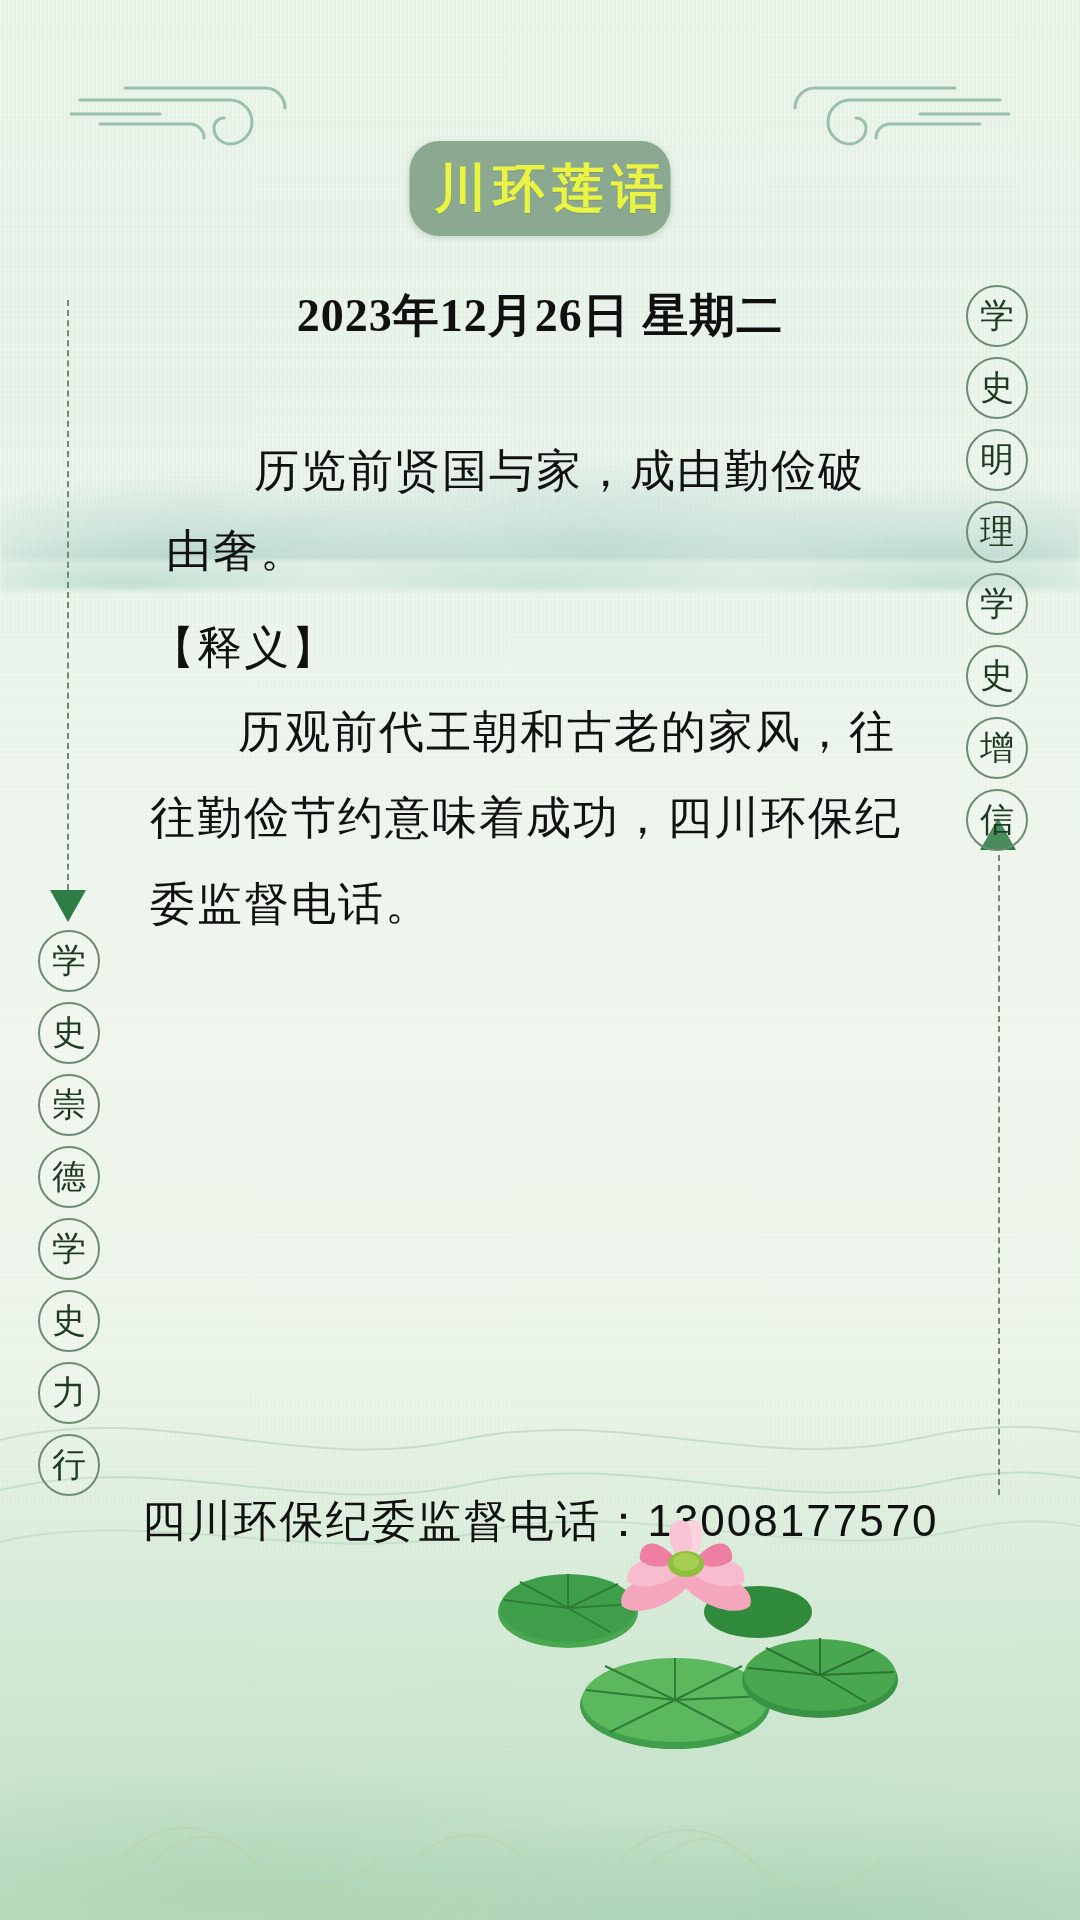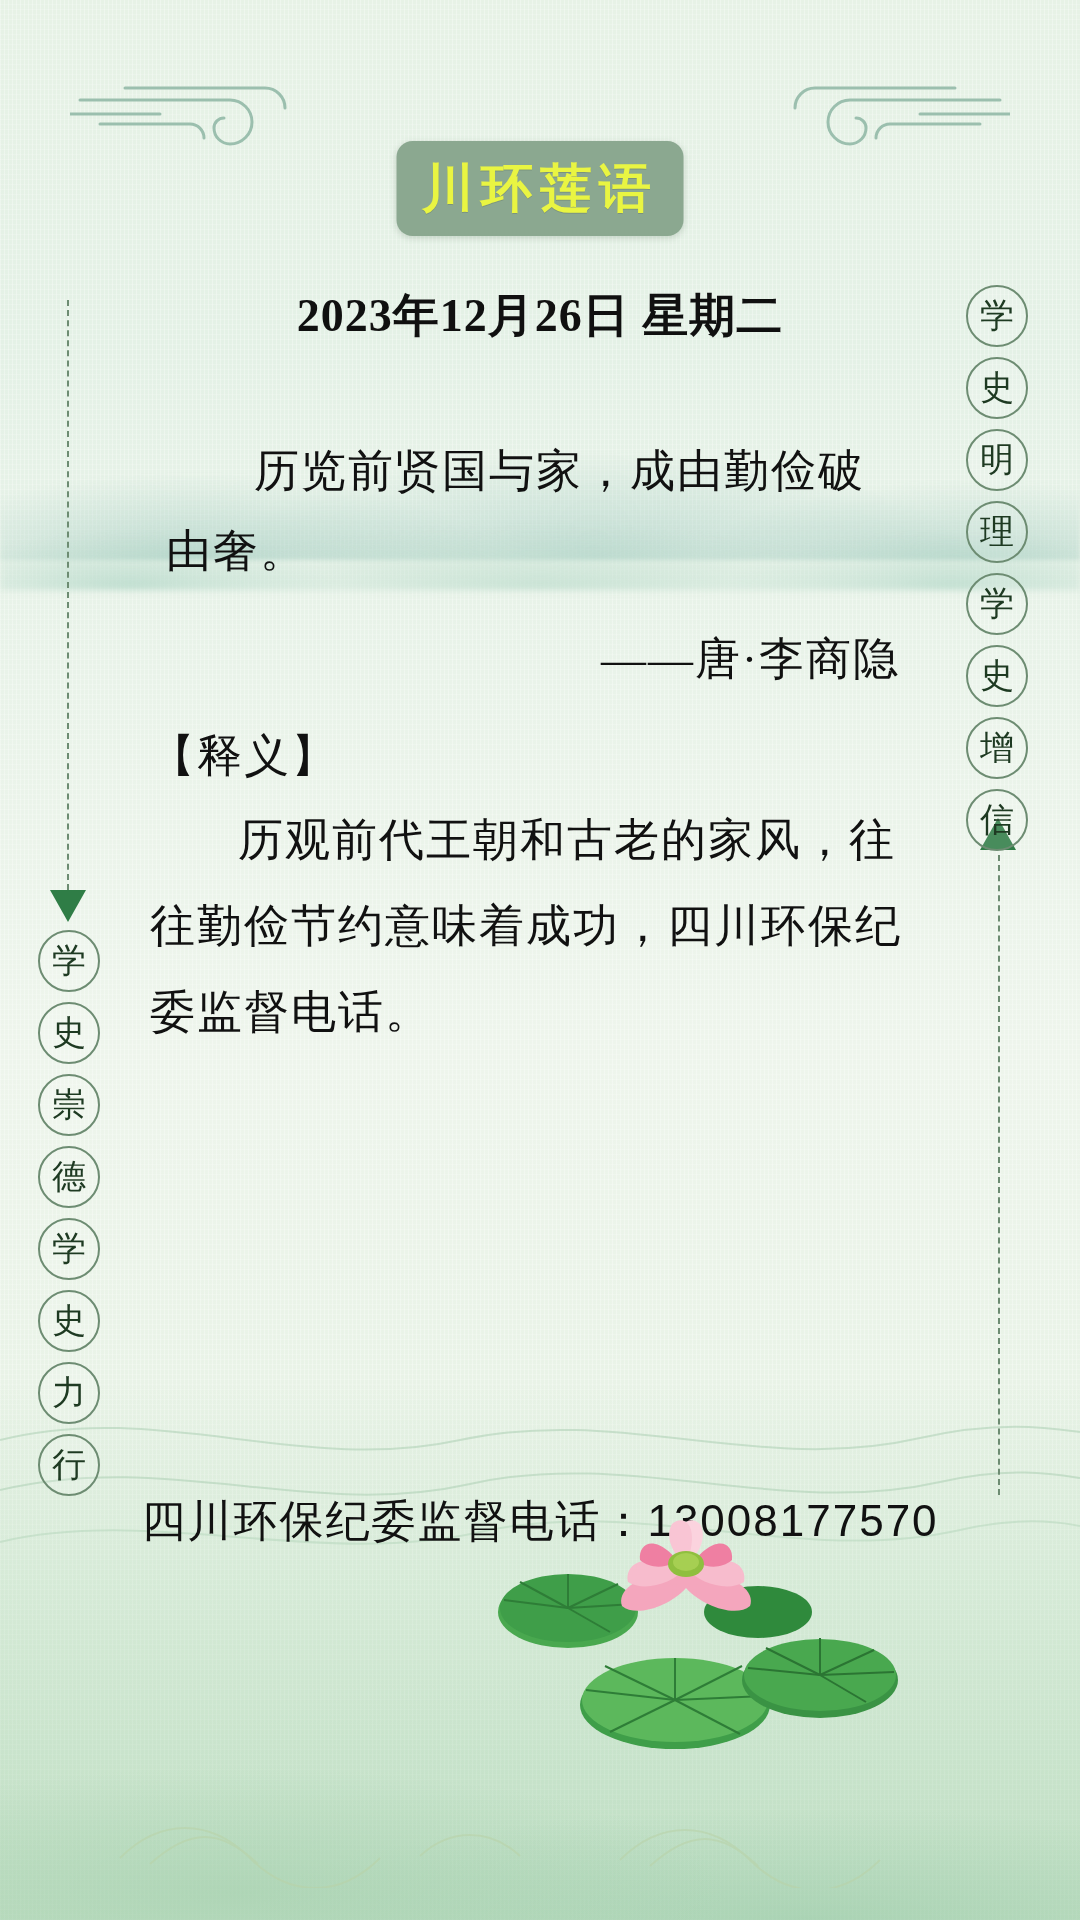--- a/index.html
+++ b/index.html
@@ -67,27 +67,27 @@
   .cloud-orn { position: absolute; top: 80px; pointer-events: none; }
   #cloud-left { left: 70px; }
   #cloud-right { right: 70px; }
 
   
   #title-plaque {
     position: absolute;
     top: 141px;
     left: 50%;
     transform: translateX(-50%);
-    width: 287px;
+    width: 261px;
     height: 95px;
     background: #8ba890;
-    border-radius: 16px;
+    border-radius: 30px;
     display: flex;
     align-items: center;
-    justify-content: center;
+    justify-content: flex-end;
     box-shadow: 0 2px 6px rgba(90,120,95,0.25);
   }
   #title-text {
     color: #e9f542;
     font-size: 52px;
     letter-spacing: 7px;
     font-family: "Liberation Serif", "DejaVu Serif", serif;
     font-weight: 700;
     text-shadow: 0 1px 0 rgba(0,0,0,0.12);
   }
@@ -256,21 +256,20 @@
   </svg>
 
   <div id="title-plaque">
     <span id="title-text">川环莲语</span>
   </div>
 
   <div id="date-line">2023年12月26日  星期二</div>
 
   <div id="content">
     <p class="verse"> 历览前贤国与家，成由勤俭破由奢。</p>
-    <p class="attrib">——唐·李商隐</p>
     <p class="section-label">【释义】</p>
     <p class="explain"> 历观前代王朝和古老的家风，往往勤俭节约意味着成功，四川环保纪委监督电话。</p>
   </div>
 
   <div class="dashline" id="dash-right"></div>
   <div class="arrow" id="arrow-right"></div>
   <div class="rail" id="rail-right">
     <div class="rail-char">学</div>
     <div class="rail-char">史</div>
     <div class="rail-char">明</div>

